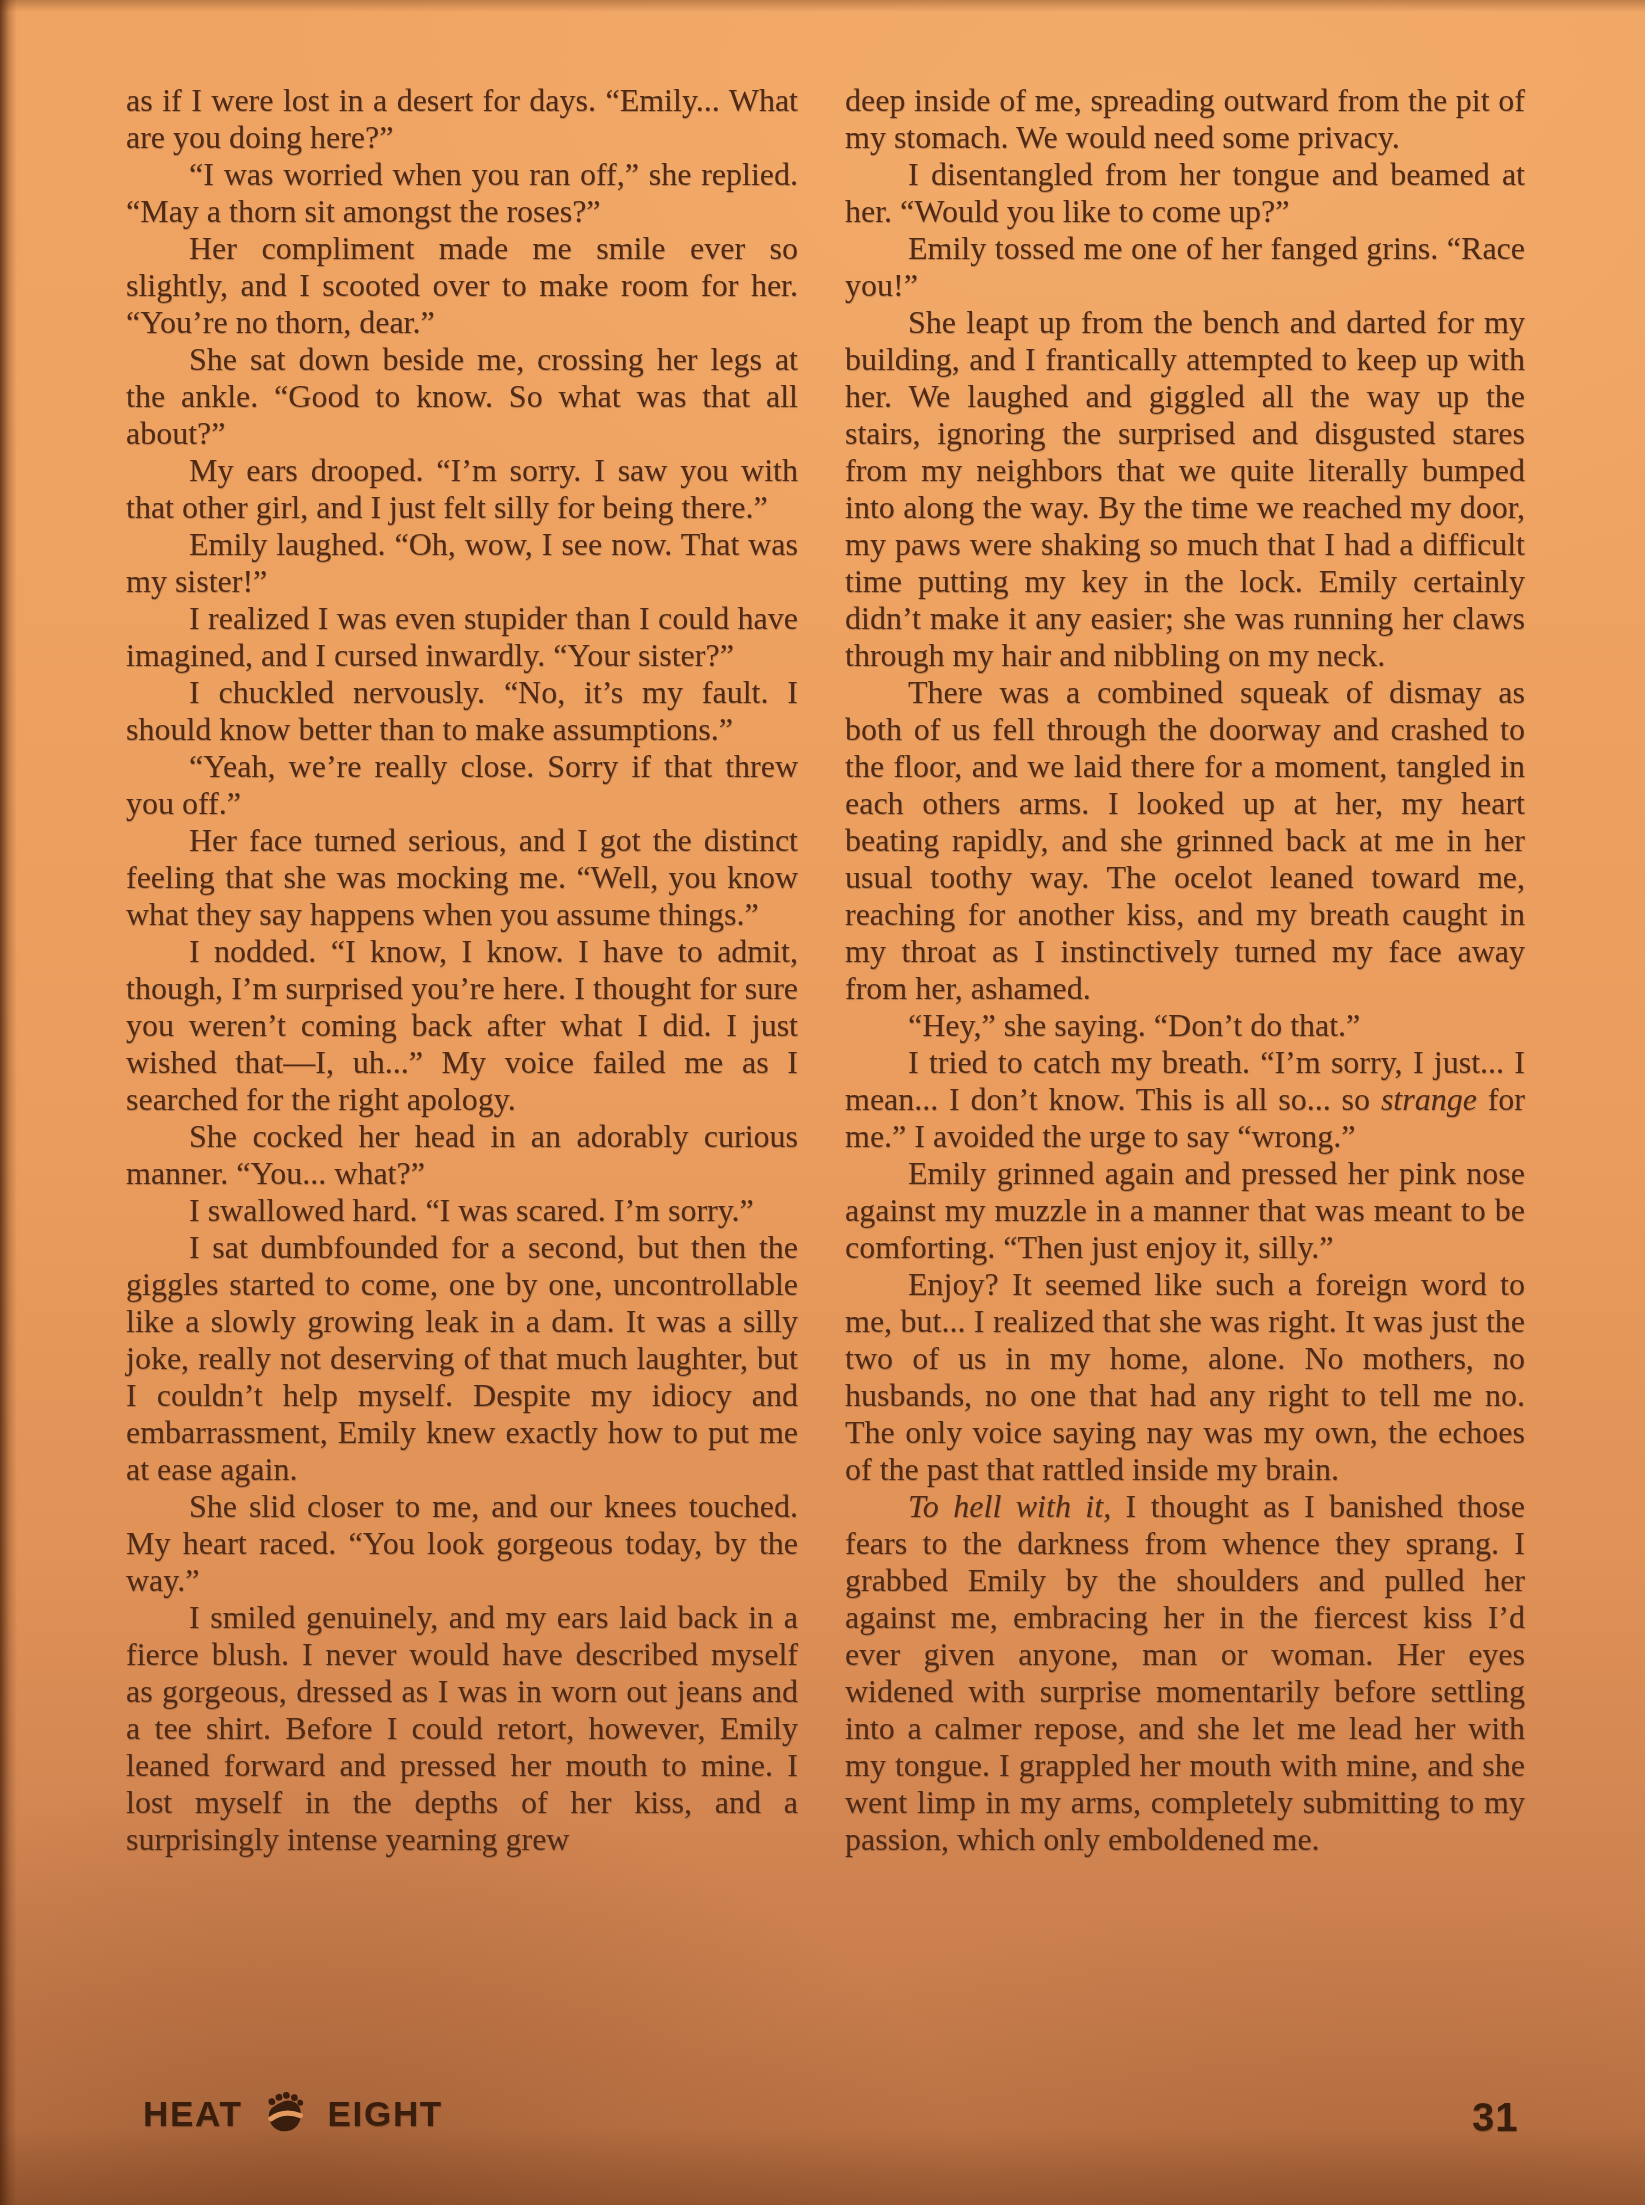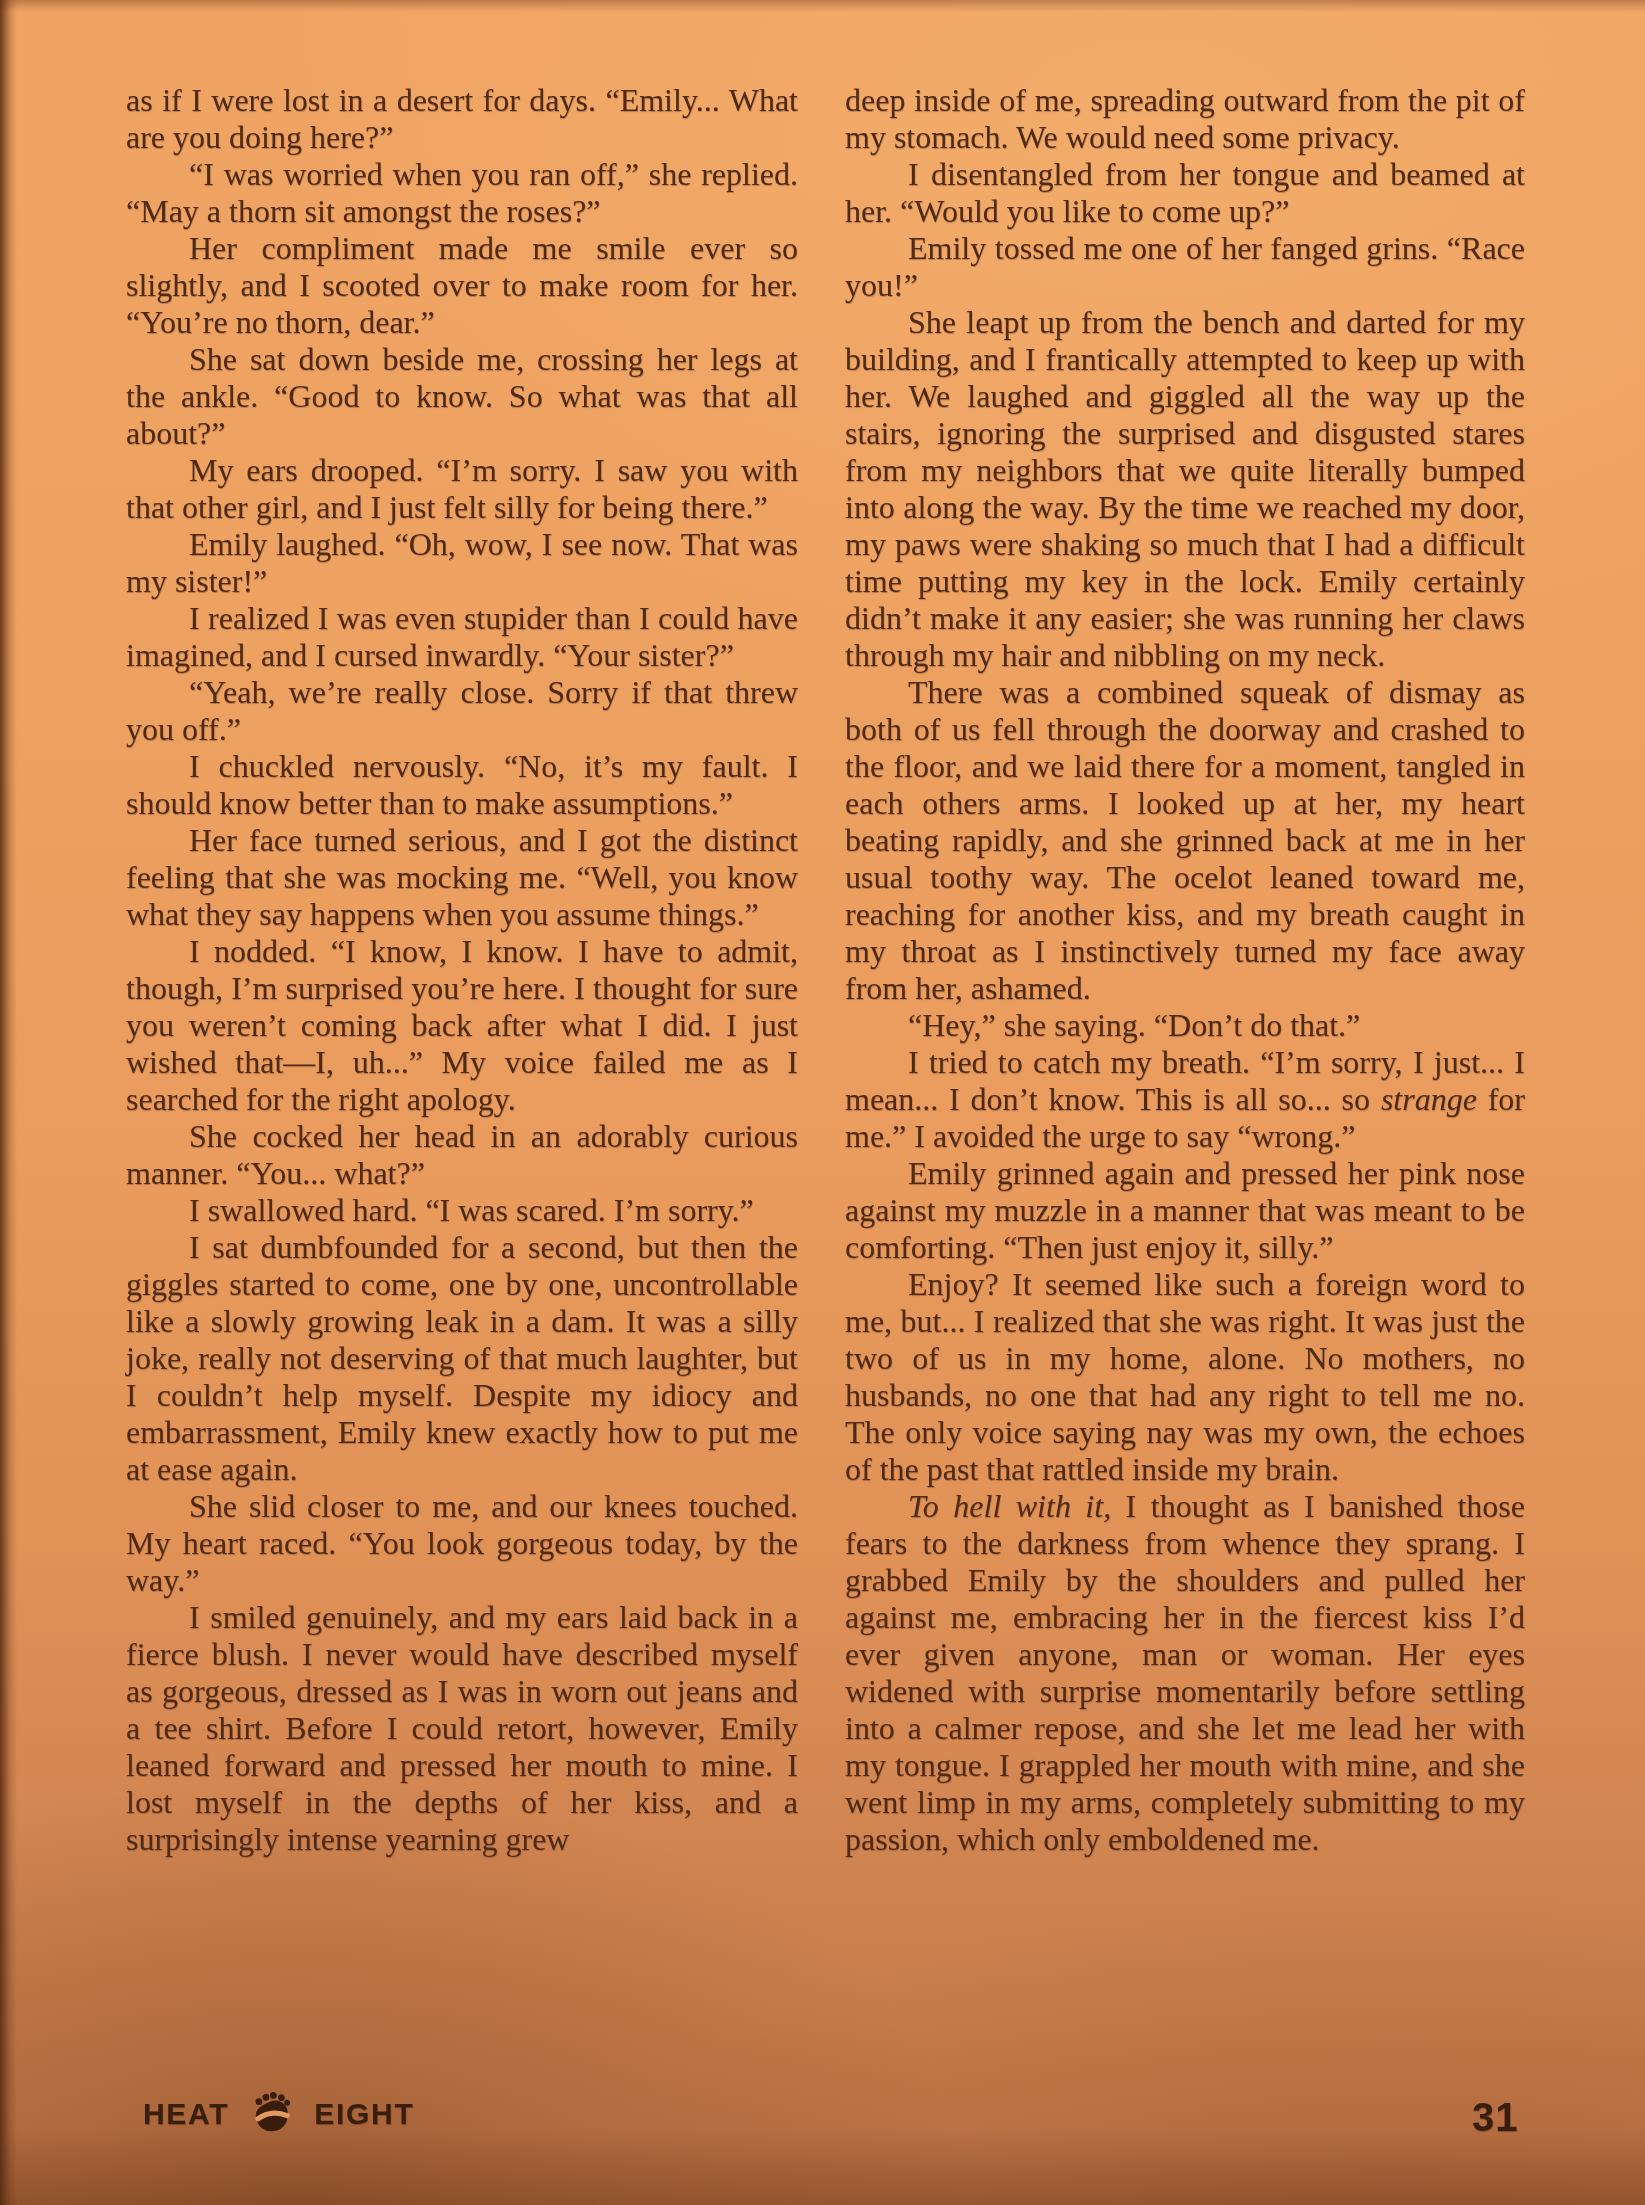--- a/index.html
+++ b/index.html
@@ -51,21 +51,21 @@
 
   .footer {
     position: absolute;
     left: 143px;
     top: 2092px;
     display: flex;
     align-items: center;
     gap: 20.5px;
     font-family: "Liberation Sans", "DejaVu Sans", sans-serif;
     font-weight: bold;
-    font-size: 30px;
+    font-size: 35px;
     letter-spacing: 1.7px;
     color: #3a1e0d;
     text-shadow: 0.5px 0.5px 0.9px rgba(58,30,13,0.4);
   }
   .paw { width: 44px; height: 43px; display: block; }
 
   .pagenum {
     position: absolute;
     left: 1472px;
     top: 2095px;
@@ -86,22 +86,22 @@
   <div class="edge-bottom"></div>
 
   <div class="col col-left">
       <p class="no-indent">as if I were lost in a desert for days. “Emily... What are you doing here?”</p>
       <p>“I was worried when you ran off,” she replied. “May a thorn sit amongst the roses?”</p>
       <p>Her compliment made me smile ever so slightly, and I scooted over to make room for her. “You’re no thorn, dear.”</p>
       <p>She sat down beside me, crossing her legs at the ankle. “Good to know. So what was that all about?”</p>
       <p>My ears drooped. “I’m sorry. I saw you with that other girl, and I just felt silly for being there.”</p>
       <p>Emily laughed. “Oh, wow, I see now. That was my sister!”</p>
       <p>I realized I was even stupider than I could have imagined, and I cursed inwardly. “Your sister?”</p>
+      <p>I chuckled nervously. “No, it’s my fault. I should know better than to make assumptions.”</p>
       <p>“Yeah, we’re really close. Sorry if that threw you off.”</p>
-      <p>I chuckled nervously. “No, it’s my fault. I should know better than to make assumptions.”</p>
       <p>Her face turned serious, and I got the distinct feeling that she was mocking me. “Well, you know what they say happens when you assume things.”</p>
       <p>I nodded. “I know, I know. I have to admit, though, I’m surprised you’re here. I thought for sure you weren’t coming back after what I did. I just wished that—I, uh...” My voice failed me as I searched for the right apology.</p>
       <p>She cocked her head in an adorably curious manner. “You... what?”</p>
       <p>I swallowed hard. “I was scared. I’m sorry.”</p>
       <p>I sat dumbfounded for a second, but then the giggles started to come, one by one, uncontrollable like a slowly growing leak in a dam. It was a silly joke, really not deserving of that much laughter, but I couldn’t help myself. Despite my idiocy and embarrassment, Emily knew exactly how to put me at ease again.</p>
       <p>She slid closer to me, and our knees touched. My heart raced. “You look gorgeous today, by the way.”</p>
       <p>I smiled genuinely, and my ears laid back in a fierce blush. I never would have described myself as gorgeous, dressed as I was in worn out jeans and a tee shirt. Before I could retort, however, Emily leaned forward and pressed her mouth to mine. I lost myself in the depths of her kiss, and a surprisingly intense yearning grew</p>
     </div>
   <div class="col col-right">
       <p class="no-indent">deep inside of me, spreading outward from the pit of my stomach. We would need some privacy.</p>

